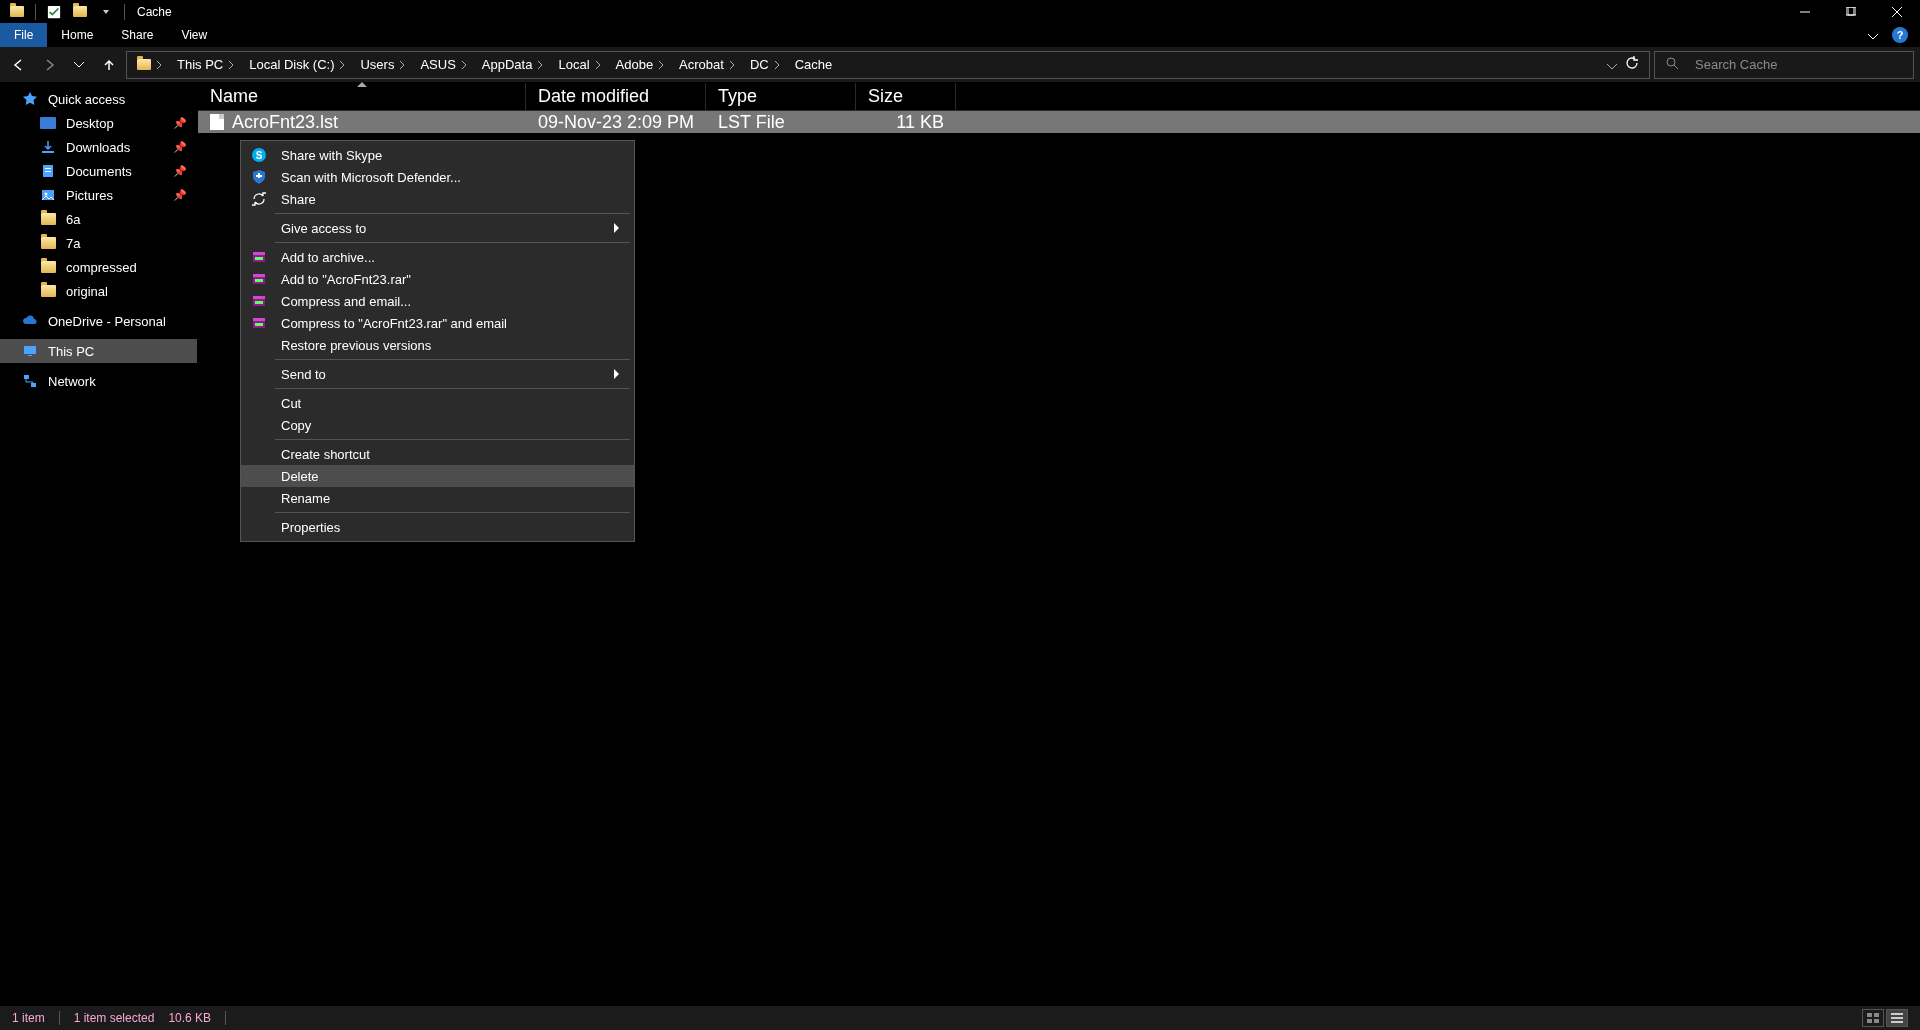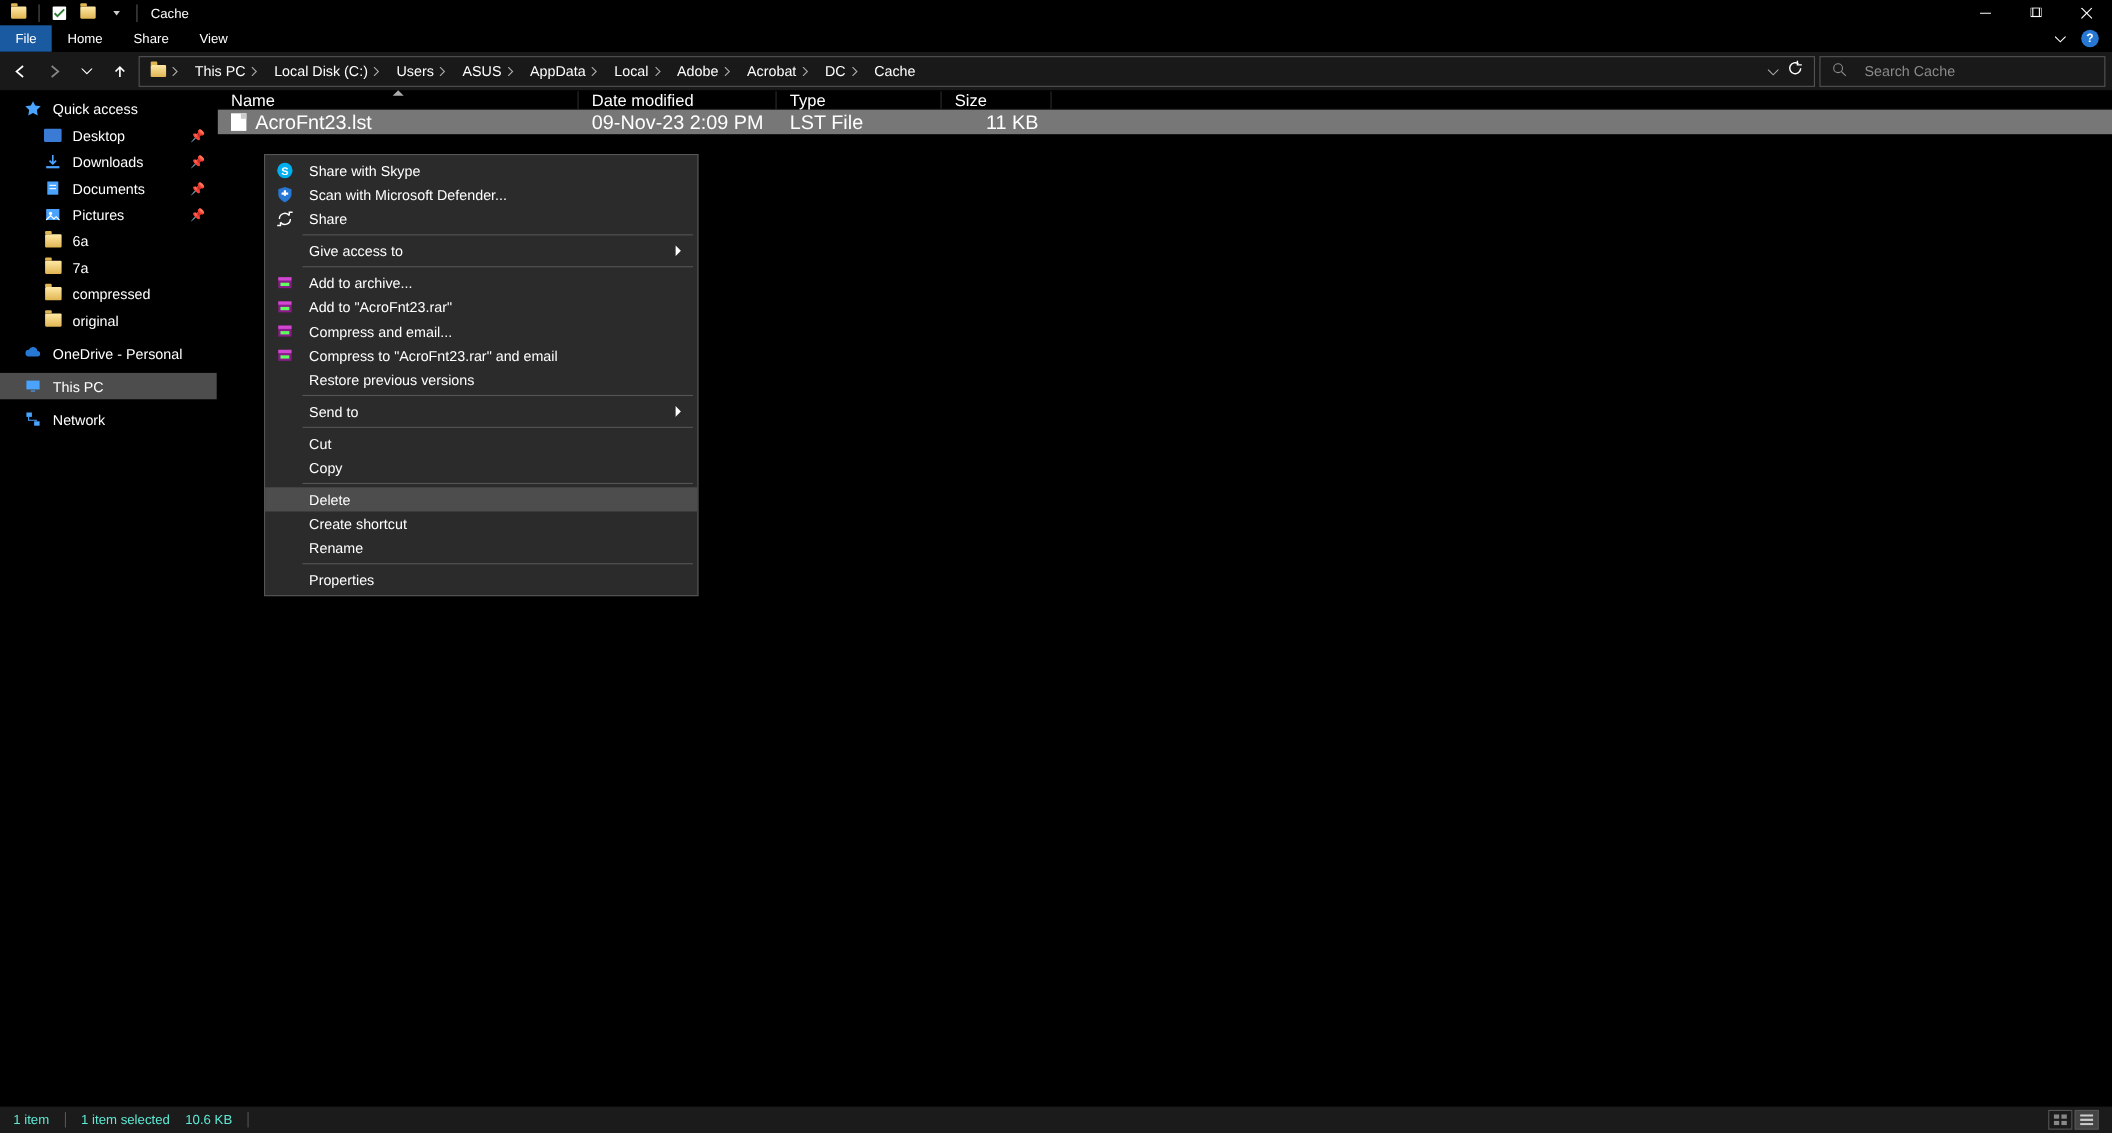--- a/index.html
+++ b/index.html
@@ -43,21 +43,21 @@
   .side-item .pin { position:absolute; right:10px; color:#9a9a9a; font-size:11px;}
   .side-item.selected { background:#4d4d4d; }
   .ico { width:16px; height:16px; display:flex; align-items:center; justify-content:center; }
   .ico.star svg, .ico.monitor svg, .ico.net svg, .ico.cloud svg { width:16px; height:16px; }
   .ico.folder { }
   .ico.folder .folder-ico { width:15px; height:12px; }
   .ico.desktop { width:16px;height:12px;background:#3a7bd5;border-radius:1px;}
   .ico.downloads svg, .ico.docs svg, .ico.pics svg {width:16px;height:16px;}
 
   .content { flex:1; background:#000; position:relative; }
-  .cols { height:17px; background:#000; display:flex; align-items:center; border-bottom:1px solid #2b2b2b; font-size:15px; color:#fff;}
+  .cols { height:28px; background:#000; display:flex; align-items:center; border-bottom:1px solid #2b2b2b; font-size:18px; color:#fff;}
   .col { padding-left:12px; border-right:1px solid #2b2b2b; display:flex; align-items:center; height:100%; position:relative;}
   .col.name { width:328px; }
   .col.date { width:180px; }
   .col.type { width:150px; }
   .col.size { width:100px; }
   .sort-caret { position:absolute; top:-1px; left:50%; transform:translateX(-50%); width:0;height:0;border-left:5px solid transparent;border-right:5px solid transparent;border-bottom:5px solid #aaa;}
   .filerow { height:22px; display:flex; align-items:center; background:#777; font-size:18px;}
   .filerow .cell { padding-left:12px; }
   .filerow .cell.name { width:328px; display:flex; align-items:center; gap:8px;}
   .filerow .cell.date { width:180px; }
@@ -69,21 +69,21 @@
   
   .ctx { position:absolute; left:240px; top:140px; width:395px; background:#2b2b2b; border:1px solid #555; box-shadow:2px 2px 6px rgba(0,0,0,.6); padding:3px 0;}
   .ctx-item { height:22px; display:flex; align-items:center; padding-left:40px; padding-right:14px; font-size:13px; color:#fff; position:relative;}
   .ctx-item.bold { font-weight:bold; }
   .ctx-item.hover { background:#4d4d4d; }
   .ctx-item .mi-ico { position:absolute; left:10px; width:16px; height:16px; display:flex; align-items:center; justify-content:center;}
   .ctx-item .sub { margin-left:auto; }
   .ctx-sep { height:1px; background:#555; margin:3px 4px 3px 34px; }
 
   
-  .status { position:absolute; bottom:0; left:0; right:0; height:24px; background:#1b1b1b; display:flex; align-items:center; font-size:12px; color:#5eead4; padding:0 12px; gap:14px;}
+  .status { position:absolute; bottom:0; left:0; right:0; height:24px; background:#1b1b1b; display:flex; align-items:center; font-size:12px; color:#f9a8d4; padding:0 12px; gap:14px;}
   .status .divider { width:1px; height:14px; background:#555;}
   .status .viewbtns { margin-left:auto; display:flex; gap:2px;}
   .viewbtn { width:22px;height:18px;border:1px solid #555; display:flex;align-items:center;justify-content:center;}
   .viewbtn.active { background:#444;}
 </style>
 </head>
 <body>
 
 <div class="titlebar">
   <div class="qat">
@@ -473,25 +473,25 @@
         </svg></span>
     </div>
   <div class="ctx-sep"></div>
   <div class="ctx-item">
       <span>Cut</span>
     </div>
   <div class="ctx-item">
       <span>Copy</span>
     </div>
   <div class="ctx-sep"></div>
+  <div class="ctx-item">
+      <span>Create shortcut</span>
+    </div>
   <div class="ctx-item hover">
       <span>Delete</span>
-    </div>
-  <div class="ctx-item">
-      <span>Create shortcut</span>
     </div>
   <div class="ctx-item">
       <span>Rename</span>
     </div>
   <div class="ctx-sep"></div>
   <div class="ctx-item">
       <span>Properties</span>
     </div>
 </div>
 

